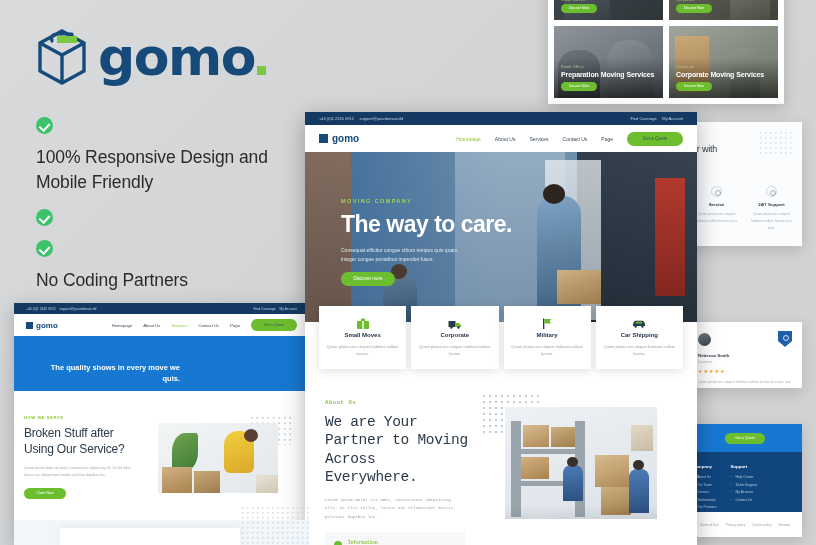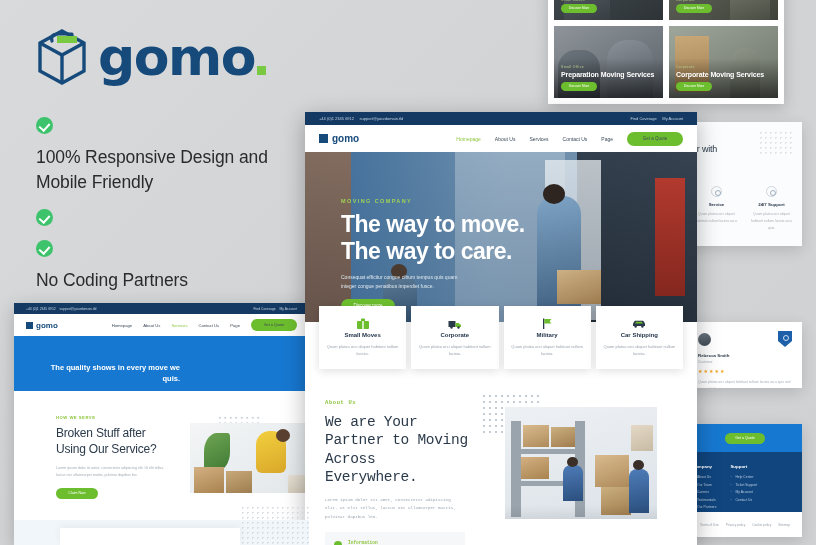--- a/index.html
+++ b/index.html
@@ -87,21 +87,21 @@
   #claim-mock { left:14px; top:303px; width:295px; height:242px; box-shadow:0 5px 18px rgba(0,0,0,.22); }
   #claim-mock .topbar { height:11px; padding:0 12px; font-size:3.4px; }
   #claim-mock .navbar { height:22px; padding:0 12px; }
   #claim-mock .navlinks span { font-size:4.2px; color:#3c4a5a; margin-left:11px; }
   #claim-mock .navlinks span.active { color:#8ec63f; }
   #claim-mock .pill.nav { width:46px; height:12px; line-height:12px; font-size:3.8px; margin-left:11px; }
   .claim-hero { background:#1778d1; height:55px; padding:14px 26px 0; display:flex; justify-content:space-between; align-items:flex-start; }
   .bcrumb { font-size:4px; color:#bedcf6; letter-spacing:.4px; margin-bottom:4px; }
   .claim-title { font-size:22px; color:#fff; font-weight:normal; letter-spacing:-.3px; }
   .claim-tag { color:#fff; font-size:7.5px; font-weight:bold; text-align:right; line-height:1.5; margin-top:12px; width:140px; }
-  .claim-body { padding:24px 42px 0; display:flex; gap:14px; }
+  .claim-body { padding:24px 10px 0; display:flex; gap:14px; }
   .cb-l { width:110px; }
   .cb-l .eyebrow3 { color:#8ec63f; font-size:4.2px; font-weight:bold; letter-spacing:.5px; margin-bottom:6px; }
   .cb-l h3 { font-size:12px; color:#2b3a4a; font-weight:normal; line-height:1.32; letter-spacing:-.2px; }
   .cb-l .lorem2 { font-size:3.6px; color:#a3abb3; line-height:2; margin-top:7px; }
   .cb-l .pill.sm { width:42px; height:11px; line-height:11px; font-size:3.6px; margin-top:9px; }
   .cb-r { flex:1; position:relative; }
   .dots2 { position:absolute; right:4px; top:0; width:46px; height:30px;
     background-image:radial-gradient(#c8d0d8 1px, transparent 1px); background-size:5.5px 5.5px; }
   .claim-photo { position:absolute; left:10px; top:8px; width:120px; height:70px; overflow:hidden;
     background:linear-gradient(150deg,#eef1f3,#dfe5ea); }
@@ -380,21 +380,20 @@
       <i style="right:12px;top:26px;width:30px;height:118px;background:linear-gradient(180deg,#c0392b,#8e261b);opacity:.9"></i>
       <i style="right:96px;top:8px;width:56px;height:160px;background:linear-gradient(180deg,#e9eef2,#c2ccd4);opacity:.75"></i>
       <i style="left:232px;top:44px;width:44px;height:118px;background:linear-gradient(170deg,#7ea3c4,#3f5f80);border-radius:18px 18px 0 0"></i>
       <i style="left:238px;top:32px;width:22px;height:20px;background:#2e2520;border-radius:50%"></i>
       <i style="left:252px;top:118px;width:44px;height:34px;background:linear-gradient(160deg,#cdb085,#9d7c4f)"></i>
       <i style="left:78px;top:122px;width:34px;height:48px;background:linear-gradient(170deg,#5d7b95,#33506e);border-radius:16px 16px 0 0"></i>
       <i style="left:86px;top:112px;width:16px;height:15px;background:#4a3a30;border-radius:50%"></i>
     </div>
     <div class="hero-txt">
       <div class="eyebrow">MOVING COMPANY</div>
-      <div class="hero-h1">The way to move.</div>
       <div class="hero-h1">The way to care.</div>
       <div class="hero-p">Consequat efficitur congue cibum tempus quis quam integer congue penatibus imperdiet fusce.</div>
       <div class="pill hero-btn">Discover more</div>
     </div>
   </div>
 
   <div class="cards">
     <div class="card">
       <div class="ci">
         <svg viewBox="0 0 14 11" width="14" height="11">

